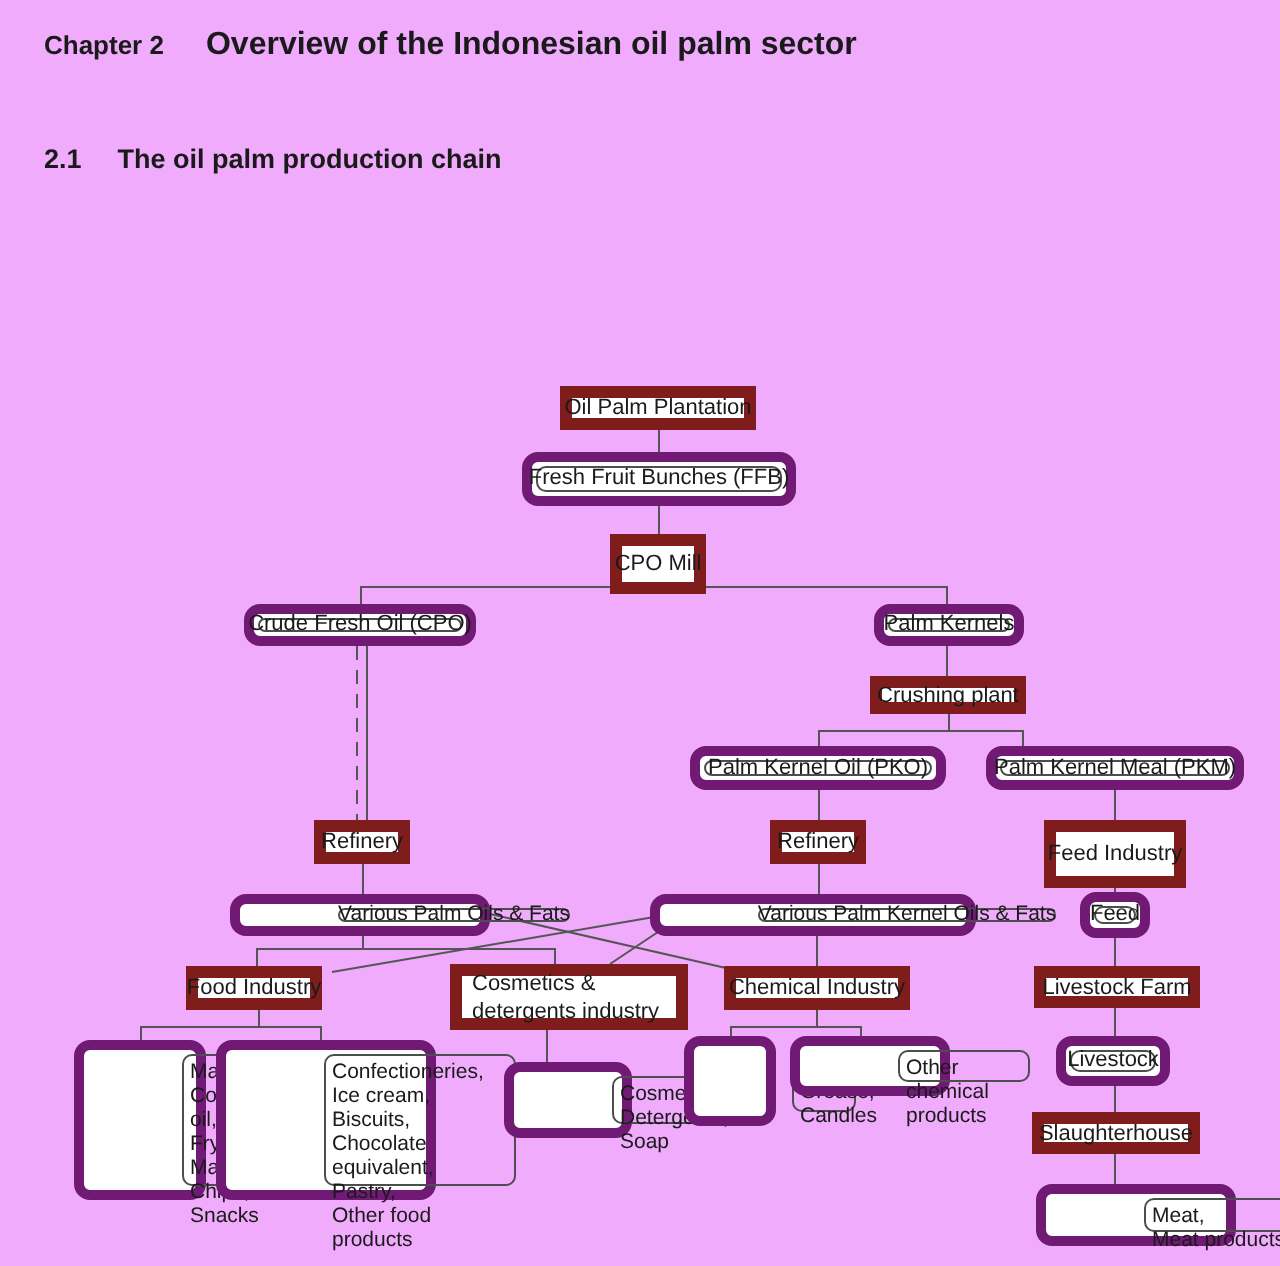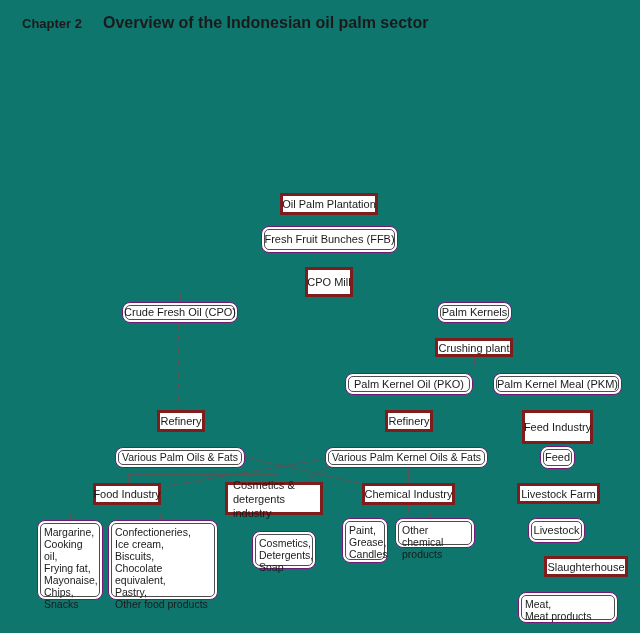--- a/index.html
+++ b/index.html
@@ -1,50 +1,53 @@
 <!DOCTYPE html>
 <html><head>
 <meta charset="utf-8">
 <style>
   html,body{margin:0;padding:0;background:#e8e8e8;}
-  .page{position:relative;width:640px;height:633px;background:#0f766e;
+  .page{position:relative;width:640px;height:633px;background:#f0abfc;
         font-family:"Liberation Sans","DejaVu Sans",sans-serif;color:#1a1a1a;
         overflow:hidden;margin:0 auto;}
   
   .chapter{position:absolute;left:22px;top:14px;white-space:nowrap;}
   .chapter .lbl{font-size:13px;font-weight:bold;}
   .chapter .ttl{font-size:16px;font-weight:bold;margin-left:21px;}
   .section{position:absolute;left:22px;top:71px;white-space:nowrap;}
   .section .num{font-size:13.5px;font-weight:bold;}
   .section .ttl{font-size:13.5px;font-weight:bold;margin-left:18px;}
   .intro{position:absolute;left:22px;top:96px;width:580px;
          font-size:13px;line-height:18px;text-align:left;}
   .intro sup{font-size:9px;line-height:0;}
   
   .rect,.prod{position:absolute;box-sizing:border-box;background:#fff;z-index:2;}
-  .rect{border:3px solid #7f1d1d;display:flex;align-items:center;justify-content:center;
+  .rect{border:6px solid #7f1d1d;display:flex;align-items:center;justify-content:center;
         font-size:11px;line-height:14px;text-align:center;white-space:nowrap;}
-  .prod{border:1px solid #701a75;border-radius:8px;padding:2px;}
+  .prod{border:5px solid #701a75;border-radius:8px;padding:2px;}
   .prod .pi{box-sizing:border-box;border:1px solid #4d4d4d;border-radius:5px;
         width:100%;height:100%;display:flex;align-items:center;justify-content:center;
         font-size:11px;line-height:13px;text-align:center;white-space:nowrap;}
-  .sm .pi,.rect.sm{font-size:10.5px;}
+  .sm .pi,.rect.sm{font-size:10.5px;margin-left:47px;}
   .ml{white-space:pre-line !important;}
   .rect.ml{align-items:center;justify-content:flex-start;text-align:left;padding-left:5px;}
   .list .pi{align-items:flex-start;justify-content:flex-start;text-align:left;
         white-space:pre-line;padding:2px 3px;line-height:12px;}
   svg.wires{position:absolute;left:0;top:0;z-index:1;}
 </style>
 </head>
 <body>
 
 <div class="page">
 
   <div class="chapter">
     <span class="lbl">Chapter 2</span><span class="ttl">Overview of the Indonesian oil palm sector</span>
+  </div>
+  <div class="section">
+    <span class="num">2.1</span><span class="ttl">The oil palm production chain</span>
   </div>
 
   <div>
 
     <svg class="wires" width="640" height="633" shape-rendering="crispEdges" stroke="#555" stroke-width="1" fill="none">
 
       <line x1="329.5" y1="215" x2="329.5" y2="227"></line>
       <line x1="329.5" y1="253" x2="329.5" y2="267"></line>
 
       <line x1="329.5" y1="285" x2="329.5" y2="293"></line>
@@ -97,25 +100,25 @@
       <line x1="430.5" y1="513" x2="430.5" y2="518"></line>
     </svg>
 
     <div class="rect" style="left:280px;top:193px;width:98px;height:22px">Oil Palm Plantation</div>
     <div class="rect" style="left:305px;top:267px;width:48px;height:30px">CPO Mill</div>
     <div class="rect" style="left:435px;top:338px;width:78px;height:19px">Crushing plant</div>
     <div class="rect" style="left:157px;top:410px;width:48px;height:22px">Refinery</div>
     <div class="rect" style="left:385px;top:410px;width:48px;height:22px">Refinery</div>
     <div class="rect" style="left:522px;top:410px;width:71px;height:34px">Feed Industry</div>
     <div class="rect" style="left:93px;top:483px;width:68px;height:22px">Food Industry</div>
-    <div class="rect ml" style="left:225px;top:482px;width:98px;height:33px">Cosmetics &amp;
+    <div class="rect ml" style="left:225px;top:482px;width:119px;height:33px">Cosmetics &amp;
 detergents industry</div>
     <div class="rect" style="left:362px;top:483px;width:93px;height:22px">Chemical Industry</div>
     <div class="rect" style="left:517px;top:483px;width:83px;height:21px">Livestock Farm</div>
-    <div class="rect" style="left:544px;top:556px;width:84px;height:21px">Slaughterhouse</div>
+    <div class="rect" style="left:516px;top:556px;width:84px;height:21px">Slaughterhouse</div>
 
     <div class="prod" style="left:261px;top:226px;width:137px;height:27px">
         <div class="pi">Fresh Fruit Bunches (FFB)</div>
       </div>
     <div class="prod" style="left:122px;top:302px;width:116px;height:21px">
         <div class="pi">Crude Fresh Oil (CPO)</div>
       </div>
     <div class="prod" style="left:437px;top:302px;width:75px;height:21px">
         <div class="pi">Palm Kernels</div>
       </div>

